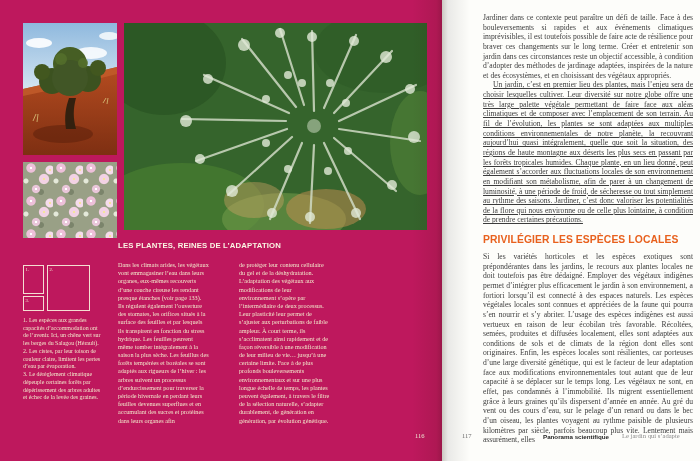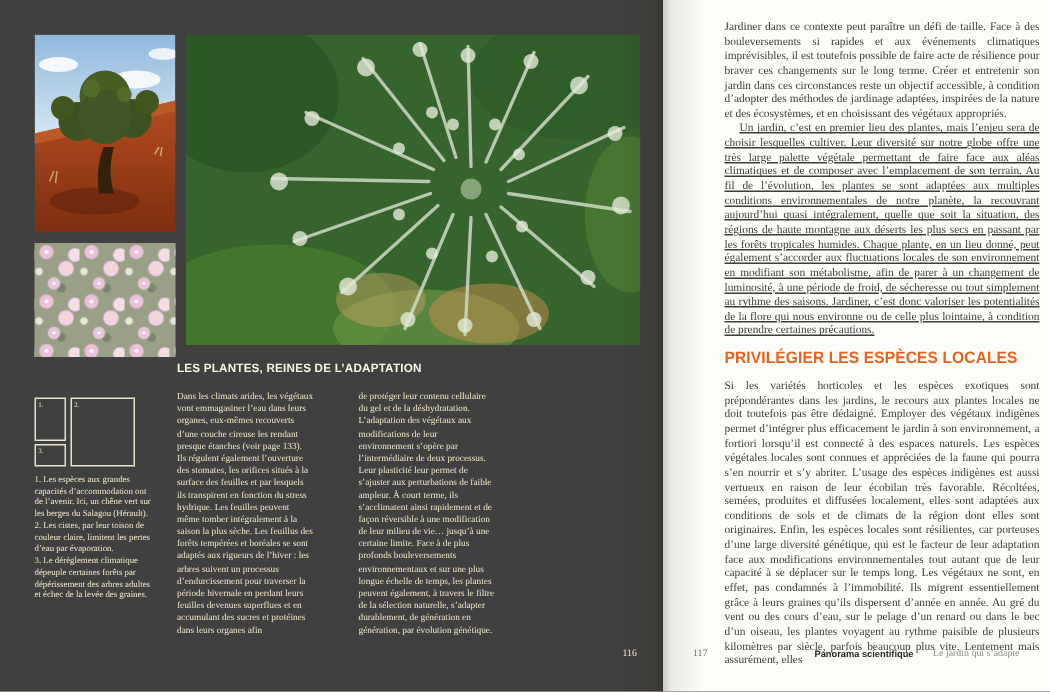--- a/index.html
+++ b/index.html
@@ -1,18 +1,18 @@
 <!DOCTYPE html>
 <html><head>
 <meta charset="utf-8">
 <style>
   html,body{margin:0;padding:0;}
   body{width:700px;height:461px;overflow:hidden;background:#e8e4da;}
   .spread{position:relative;width:700px;height:461px;font-family:"Liberation Serif",serif;}
-  .page-left{position:absolute;left:0;top:0;width:442px;height:461px;background:#404040;}
+  .page-left{position:absolute;left:0;top:0;width:442px;height:461px;background:#be185d;}
   .page-right{position:absolute;left:442px;top:0;width:258px;height:461px;background:#fdfdfa;}
   .spine{position:absolute;left:412px;top:0;width:58px;height:461px;pointer-events:none;
     background:linear-gradient(90deg,rgba(0,0,0,0) 0%,rgba(40,25,0,.10) 42%,rgba(30,20,0,.22) 52%,rgba(0,0,0,.08) 62%,rgba(0,0,0,0) 100%);}
   .photo{position:absolute;overflow:hidden;}
   .photo svg{display:block;width:100%;height:100%;}
   .photo-tree{left:23px;top:23px;width:94px;height:132px;}
   .photo-flowers{left:23px;top:162px;width:94px;height:76px;
     background-color:#99a086;
     background-image:
       radial-gradient(circle at 8px 6px,  #ffffff 0 1.2px, #eec0da 1.2px 4.2px, rgba(0,0,0,0) 5.2px),

